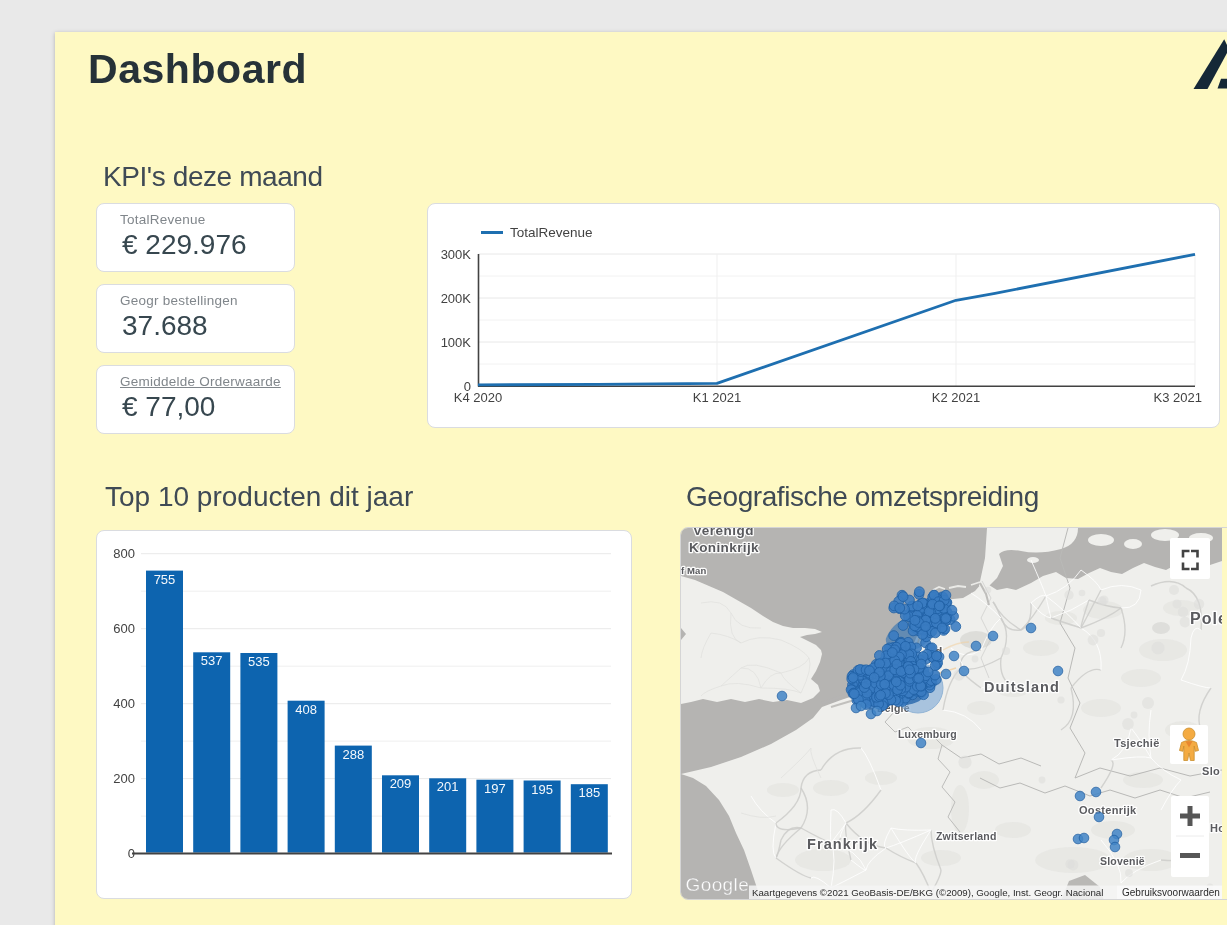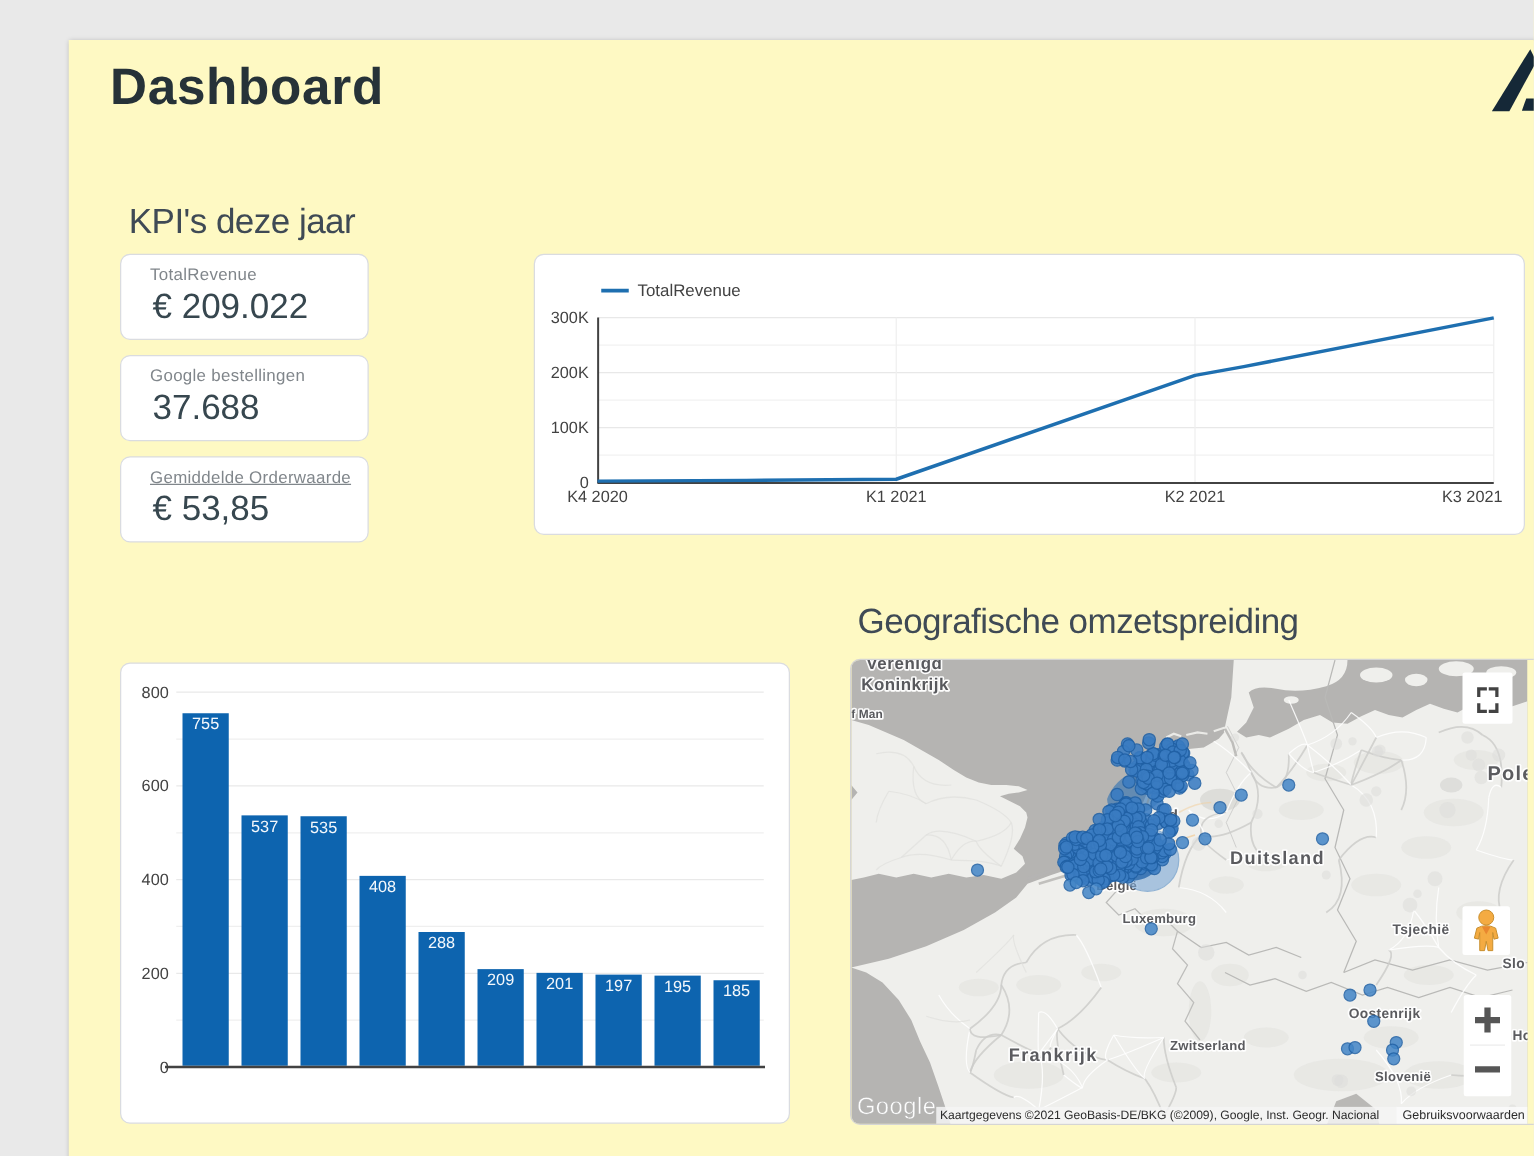--- a/index.html
+++ b/index.html
@@ -14,30 +14,30 @@
 </style>
 </head>
 <body>
 <div class="page">
   <div class="hdr-title">Dashboard</div>
   <svg class="logo" width="60" height="56" viewBox="0 0 60 56">
     <path fill="#152837" d="M 33.2 1.3 L 38.1 11.2 L 16.5 51 L 2.5 51 Z"></path>
     <path fill="#152837" d="M 42.3 16.6 L 56.8 34.8 Q 60.2 45.8 55.7 50.6 L 26.5 50.6 L 30 40.7 L 42.2 40.7 Q 43.8 32.5 37.7 26.1 Z"></path>
   </svg>
 
-  <div class="sec-title" style="left:48px;top:129px;letter-spacing:-0.42px;">KPI's deze jaar</div>
+  <div class="sec-title" style="left:48px;top:129px;letter-spacing:-0.42px;">KPI's deze maand</div>
   <div class="card" style="left:41px;top:171px;width:199px;height:69px;"></div>
   <div class="kpi-label" style="top:180px;">TotalRevenue</div>
-  <div class="kpi-value" style="top:197px;">€ 209.022</div>
+  <div class="kpi-value" style="top:197px;">€ 229.976</div>
   <div class="card" style="left:41px;top:252px;width:199px;height:69px;"></div>
-  <div class="kpi-label" style="top:261px;">Google bestellingen</div>
+  <div class="kpi-label" style="top:261px;">Geogr bestellingen</div>
   <div class="kpi-value" style="top:278px;">37.688</div>
   <div class="card" style="left:41px;top:333px;width:199px;height:69px;"></div>
   <div class="kpi-label" style="top:342px;text-decoration:underline;">Gemiddelde Orderwaarde</div>
-  <div class="kpi-value" style="top:359px;">€ 53,85</div>
+  <div class="kpi-value" style="top:359px;">€ 77,00</div>
 
   <div class="card" style="left:372px;top:171px;width:793px;height:225px;"></div>
   <svg style="position:absolute;left:372px;top:171px;" width="793" height="225" viewBox="0 0 793 225">
 <rect x="54" y="28" width="22" height="3" fill="#1e6fb0"></rect>
 <text x="83" y="34" font-size="13.5" fill="#424242">TotalRevenue</text>
 <line x1="51.5" y1="51" x2="768" y2="51" stroke="#e8e8e8" stroke-width="1"></line>
 <line x1="51.5" y1="73" x2="768" y2="73" stroke="#f2f2f2" stroke-width="1"></line>
 <line x1="51.5" y1="95" x2="768" y2="95" stroke="#e8e8e8" stroke-width="1"></line>
 <line x1="51.5" y1="117" x2="768" y2="117" stroke="#f2f2f2" stroke-width="1"></line>
 <line x1="51.5" y1="139" x2="768" y2="139" stroke="#e8e8e8" stroke-width="1"></line>
@@ -51,20 +51,21 @@
 <text x="44" y="99.5" font-size="13" fill="#424242" text-anchor="end">200K</text>
 <text x="44" y="143.5" font-size="13" fill="#424242" text-anchor="end">100K</text>
 <text x="44" y="187.5" font-size="13" fill="#424242" text-anchor="end">0</text>
 <text x="51" y="198.5" font-size="13" fill="#424242" text-anchor="middle">K4 2020</text>
 <text x="290" y="198.5" font-size="13" fill="#424242" text-anchor="middle">K1 2021</text>
 <text x="529" y="198.5" font-size="13" fill="#424242" text-anchor="middle">K2 2021</text>
 <text x="775" y="198.5" font-size="13" fill="#424242" text-anchor="end">K3 2021</text>
 <polyline points="51,181.9 170,181.3 290,180.4 529,97.3 568,90.3 768,51.3" fill="none" stroke="#1e6fb0" stroke-width="2.8" stroke-linejoin="round"></polyline>
 </svg>
 
+  <div class="sec-title" style="left:50px;top:449px;letter-spacing:0px;">Top 10 producten dit jaar</div>
   <div class="sec-title" style="left:631px;top:449px;letter-spacing:-0.42px;text-align:right;">Geografische omzetspreiding</div>
 
   <div class="card" style="left:41px;top:498px;width:536px;height:369px;"></div>
   <svg style="position:absolute;left:41px;top:498px;" width="536" height="369" viewBox="0 0 536 369">
 <line x1="45" y1="286.1" x2="515" y2="286.1" stroke="#efefef" stroke-width="1"></line>
 <line x1="45" y1="248.6" x2="515" y2="248.6" stroke="#e9e9e9" stroke-width="1"></line>
 <line x1="45" y1="211.1" x2="515" y2="211.1" stroke="#efefef" stroke-width="1"></line>
 <line x1="45" y1="173.7" x2="515" y2="173.7" stroke="#e9e9e9" stroke-width="1"></line>
 <line x1="45" y1="136.2" x2="515" y2="136.2" stroke="#efefef" stroke-width="1"></line>
 <line x1="45" y1="98.7" x2="515" y2="98.7" stroke="#e9e9e9" stroke-width="1"></line>

